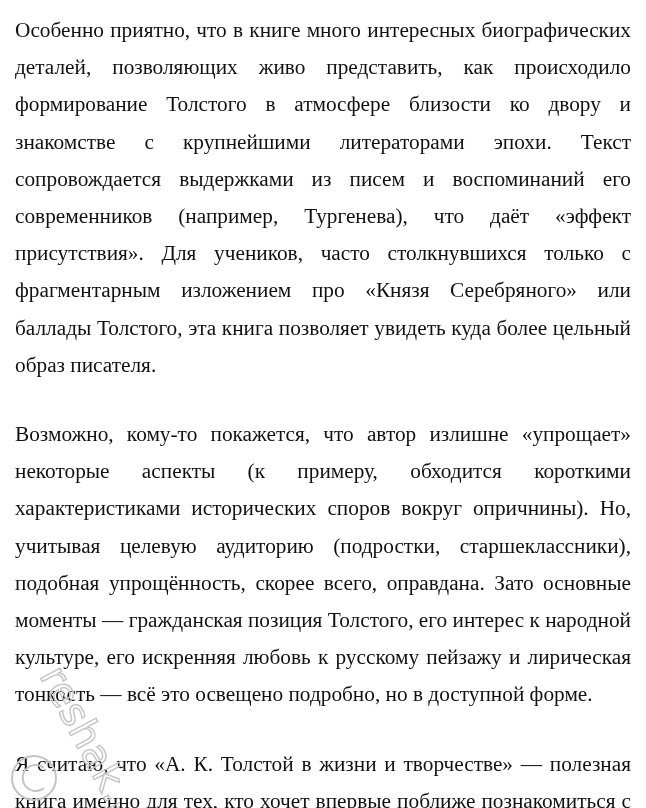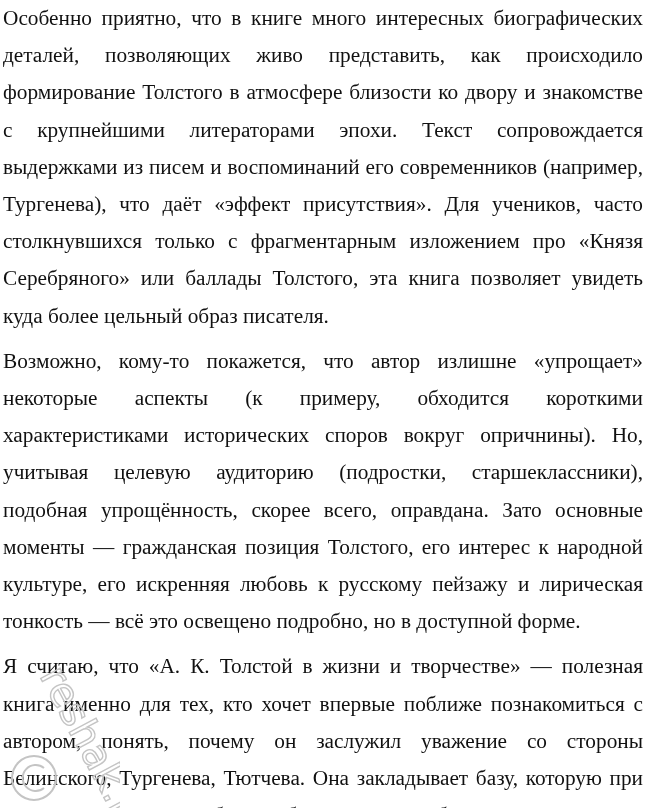--- a/index.html
+++ b/index.html
@@ -1,18 +1,18 @@
 <!DOCTYPE html>
 <html><head>
 <meta charset="utf-8">
 <style>
   html, body { margin:0; padding:0; background:#ffffff; }
   body { width:646px; height:808px; overflow:hidden; position:relative; }
   .doc { position:absolute; left:3px; top:0; width:640px; font-family:"Liberation Serif", serif; font-size:21.3px; line-height:37.2px; color:#111; }
-  .para { margin:0; text-align:justify; text-align-last:left; }
+  .para { margin:12px; text-align:justify; text-align-last:left; }
   .p1 { padding-top:0; }
   .gap { height:8px; }
   .watermark { position:absolute; left:0; top:660px; width:120px; height:148px; pointer-events:none; }
 </style>
 </head>
 <body>
 
 <div class="doc">
   <p class="para p1">Особенно приятно, что в книге много интересных биографических деталей, позволяющих живо представить, как происходило формирование Толстого в атмосфере близости ко двору и знакомстве с крупнейшими литераторами эпохи. Текст сопровождается выдержками из писем и воспоминаний его современников (например, Тургенева), что даёт «эффект присутствия». Для учеников, часто столкнувшихся только с фрагментарным изложением про «Князя Серебряного» или баллады Толстого, эта книга позволяет увидеть куда более цельный образ писателя.</p>
   <div class="gap"></div>

